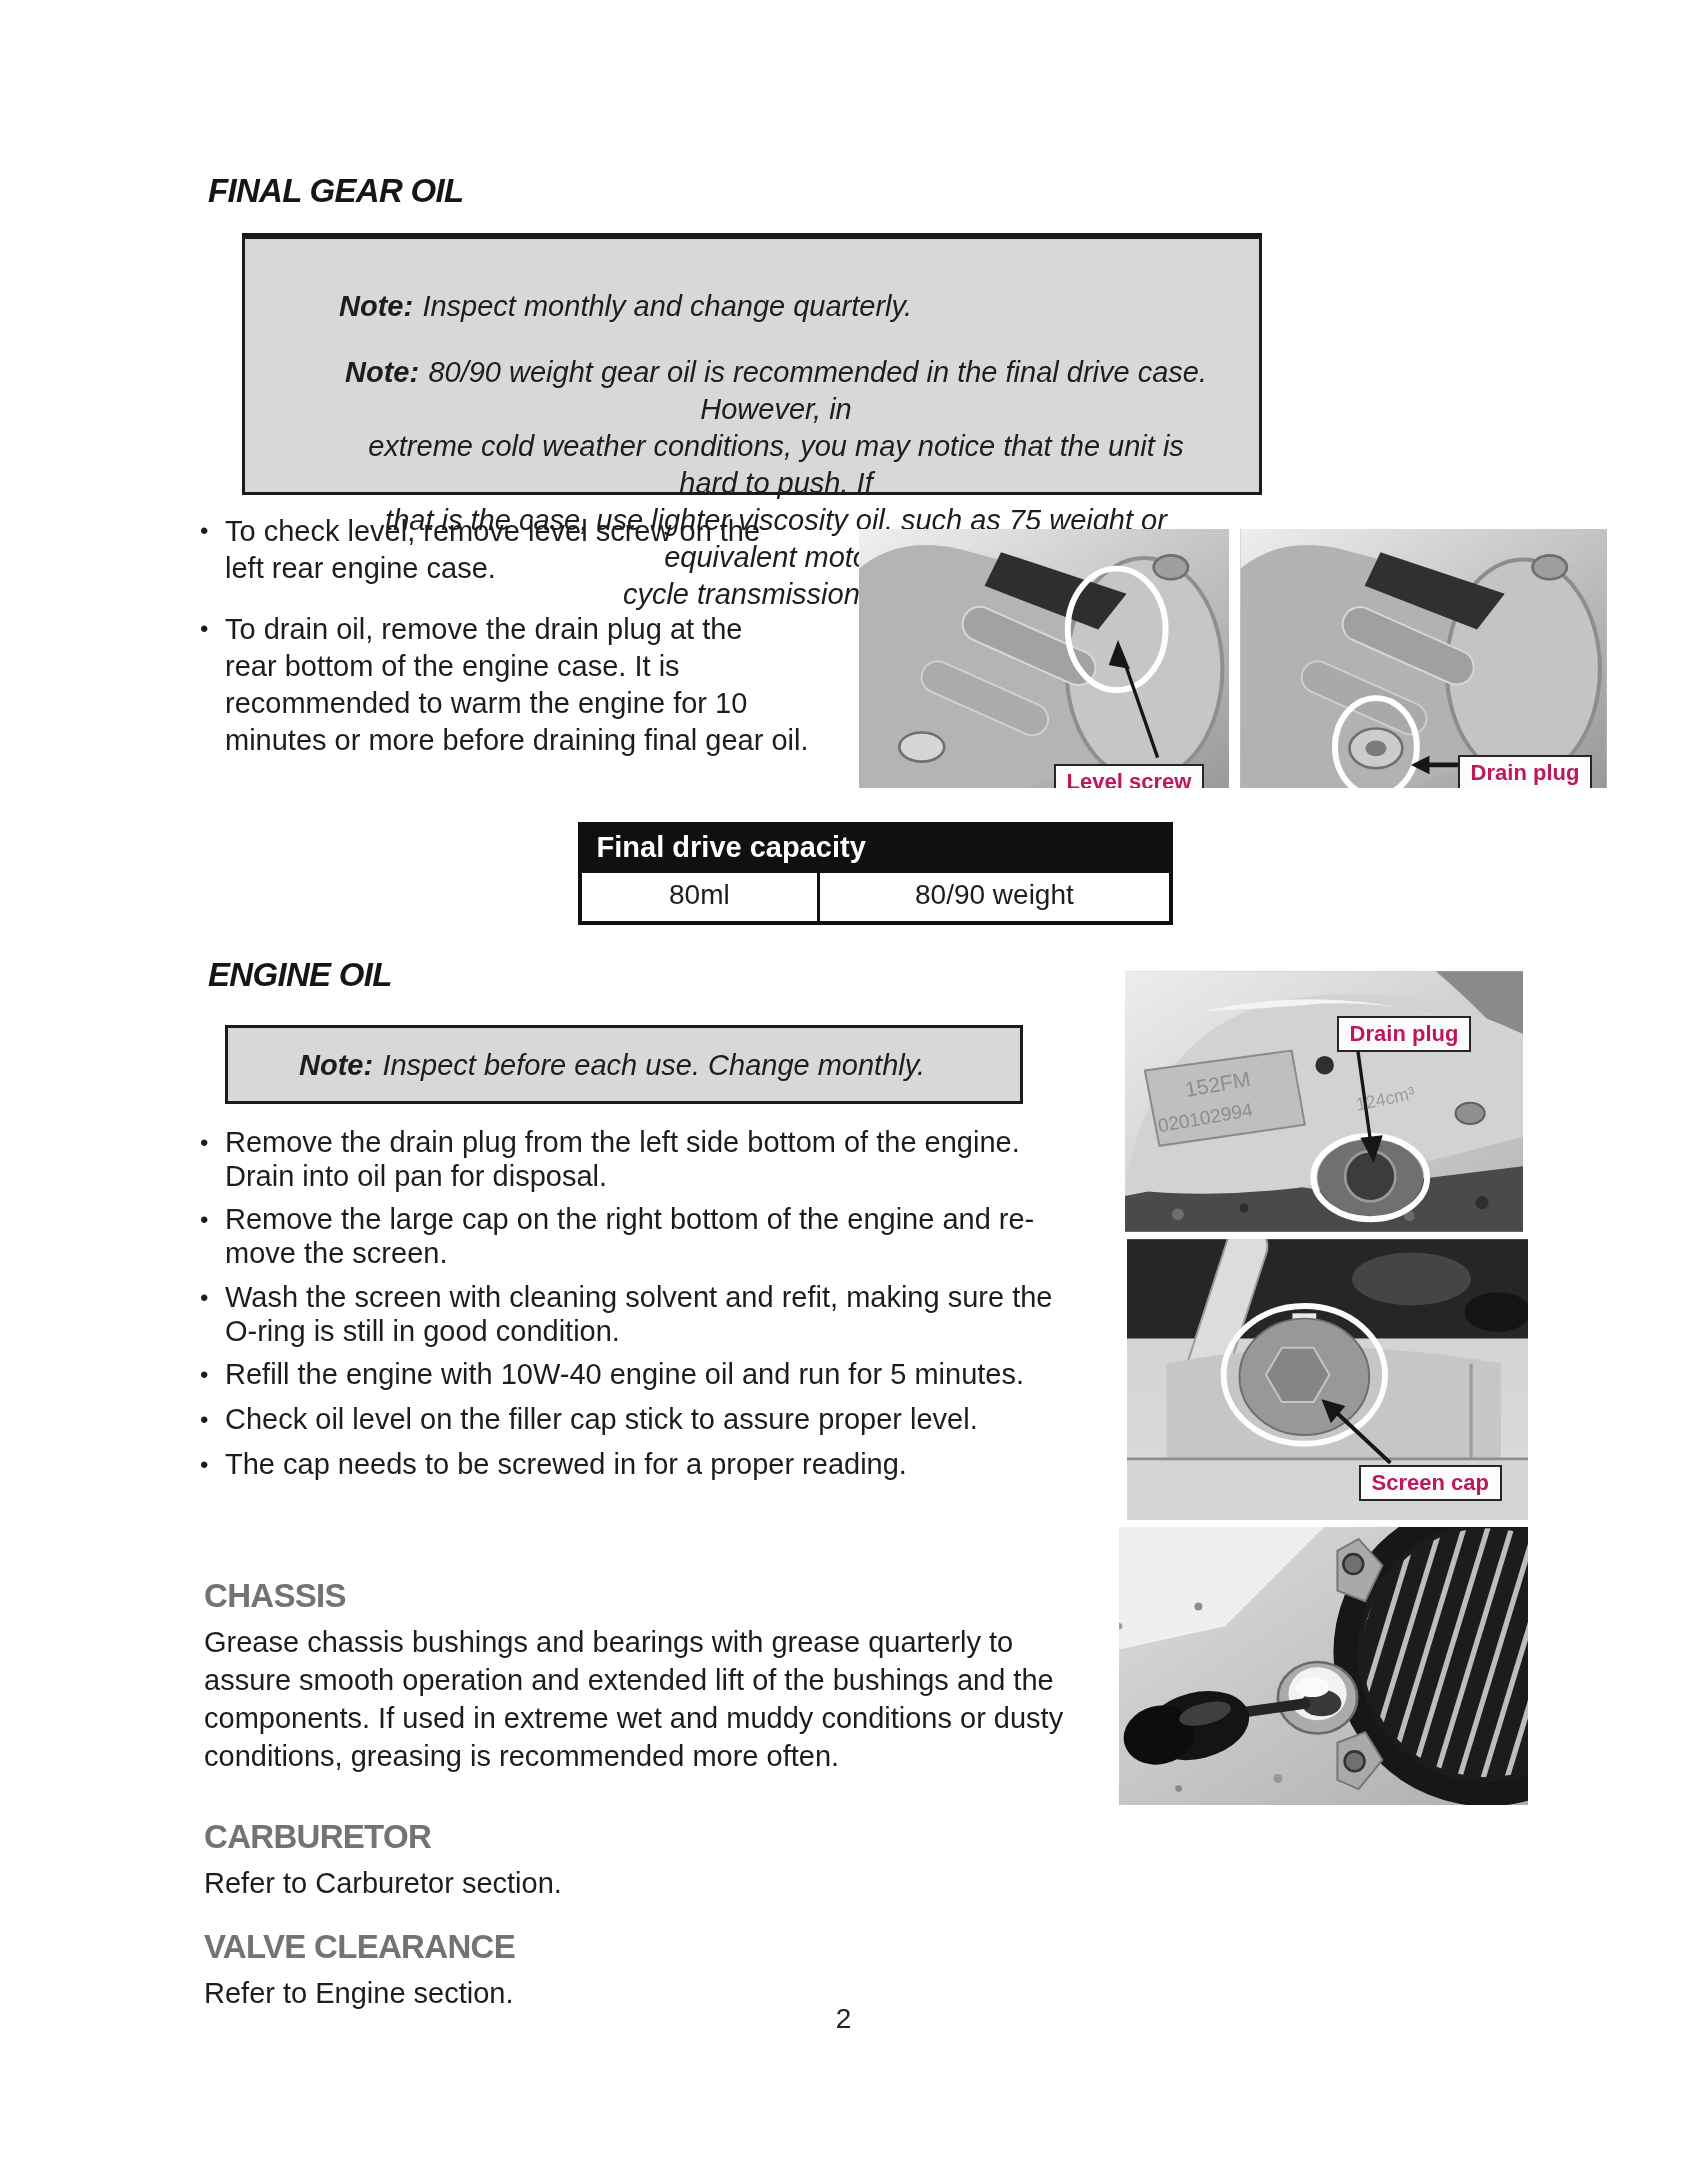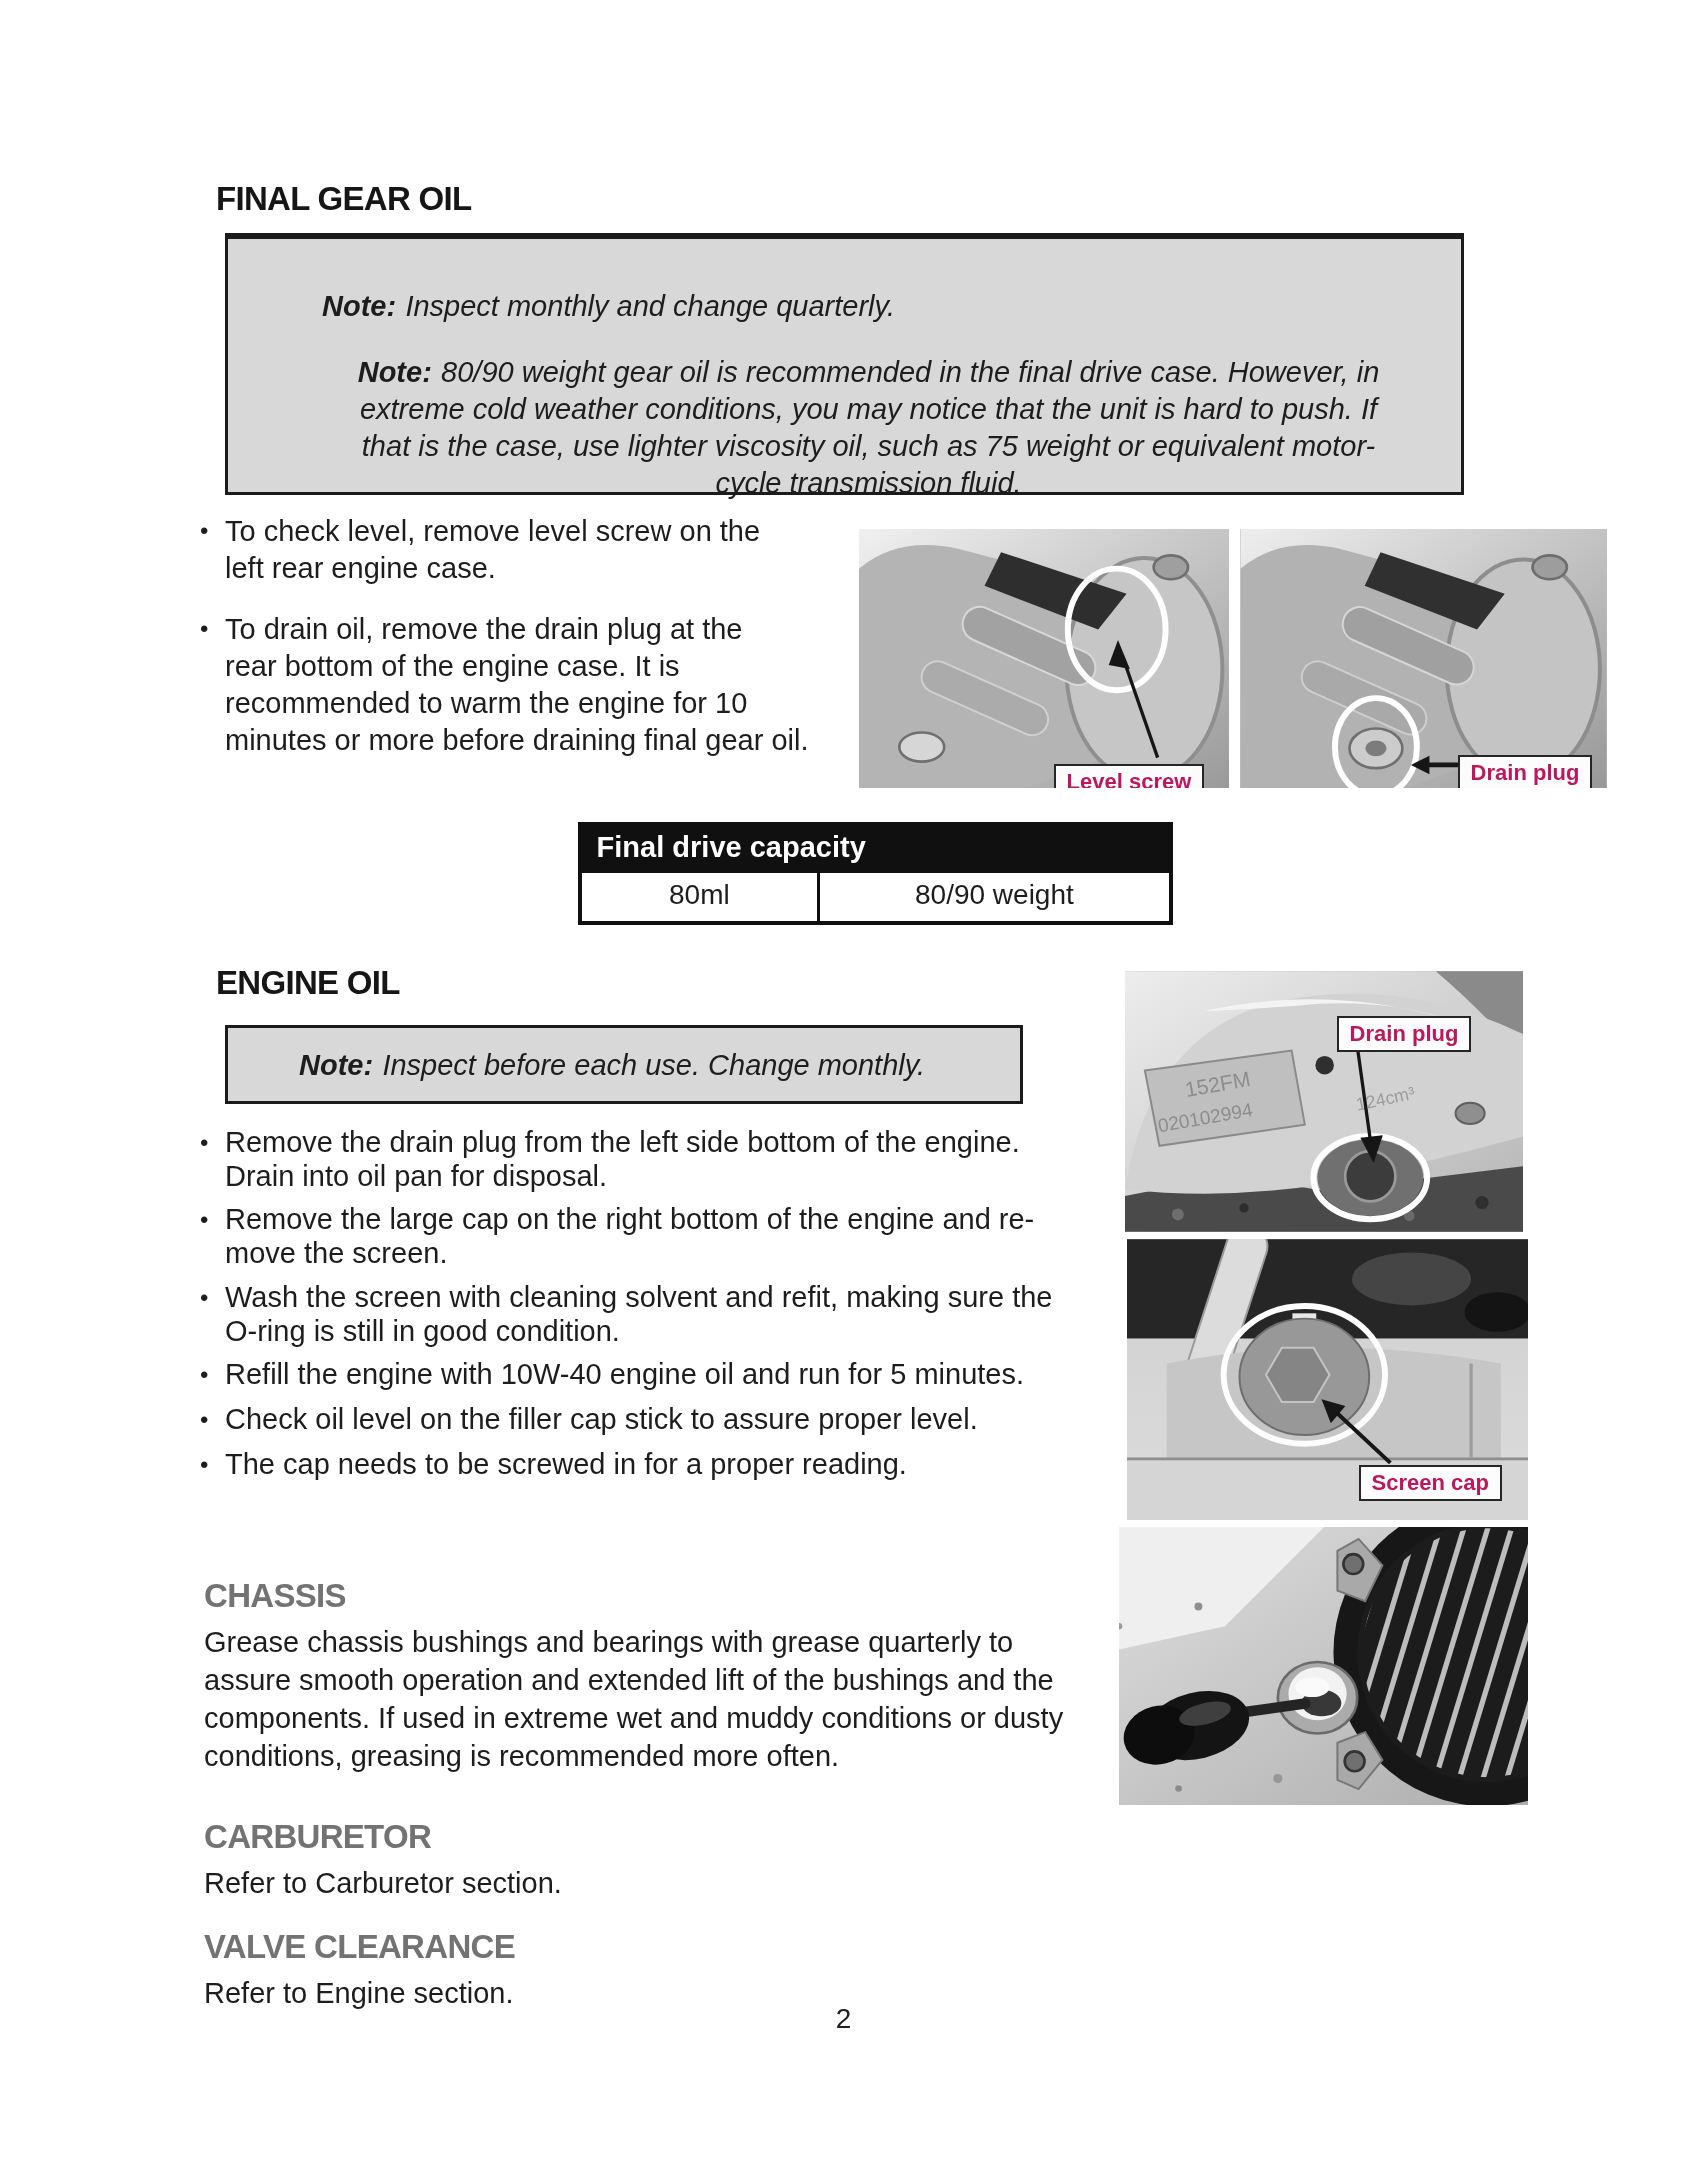--- a/index.html
+++ b/index.html
@@ -12,31 +12,32 @@
     color:#1d1d1d;
     overflow:hidden;
   }
   .h-title{
     position:absolute;
     font-size:33px;
     font-weight:bold;
     letter-spacing:-0.7px;
     color:#161616;
     line-height:37px;
-    margin:8px;
+    margin:0;
+    font-style:italic;
   }
   
   .notebox{
     position:absolute;
     background:#d8d8d8;
     border:3.3px solid #1b1b1b;
     box-sizing:border-box;
   }
   #notebox-fgo{
-    left:225px; top:233px; width:1239px; height:262px;
+    left:242px; top:233px; width:1020px; height:262px;
     border-top-width:6.6px;
     padding:49px 46px 0 94px;
   }
   #notebox-eo{
     left:225px; top:1025px; width:798px; height:79px;
     display:flex; align-items:center;
     padding:0 20px 0 71px;
   }
   .note-p{margin:0; font-style:italic; font-size:29px; line-height:36px;}
   #notebox-fgo .note-p2{margin-top:30px; line-height:37px;text-align:center;}

